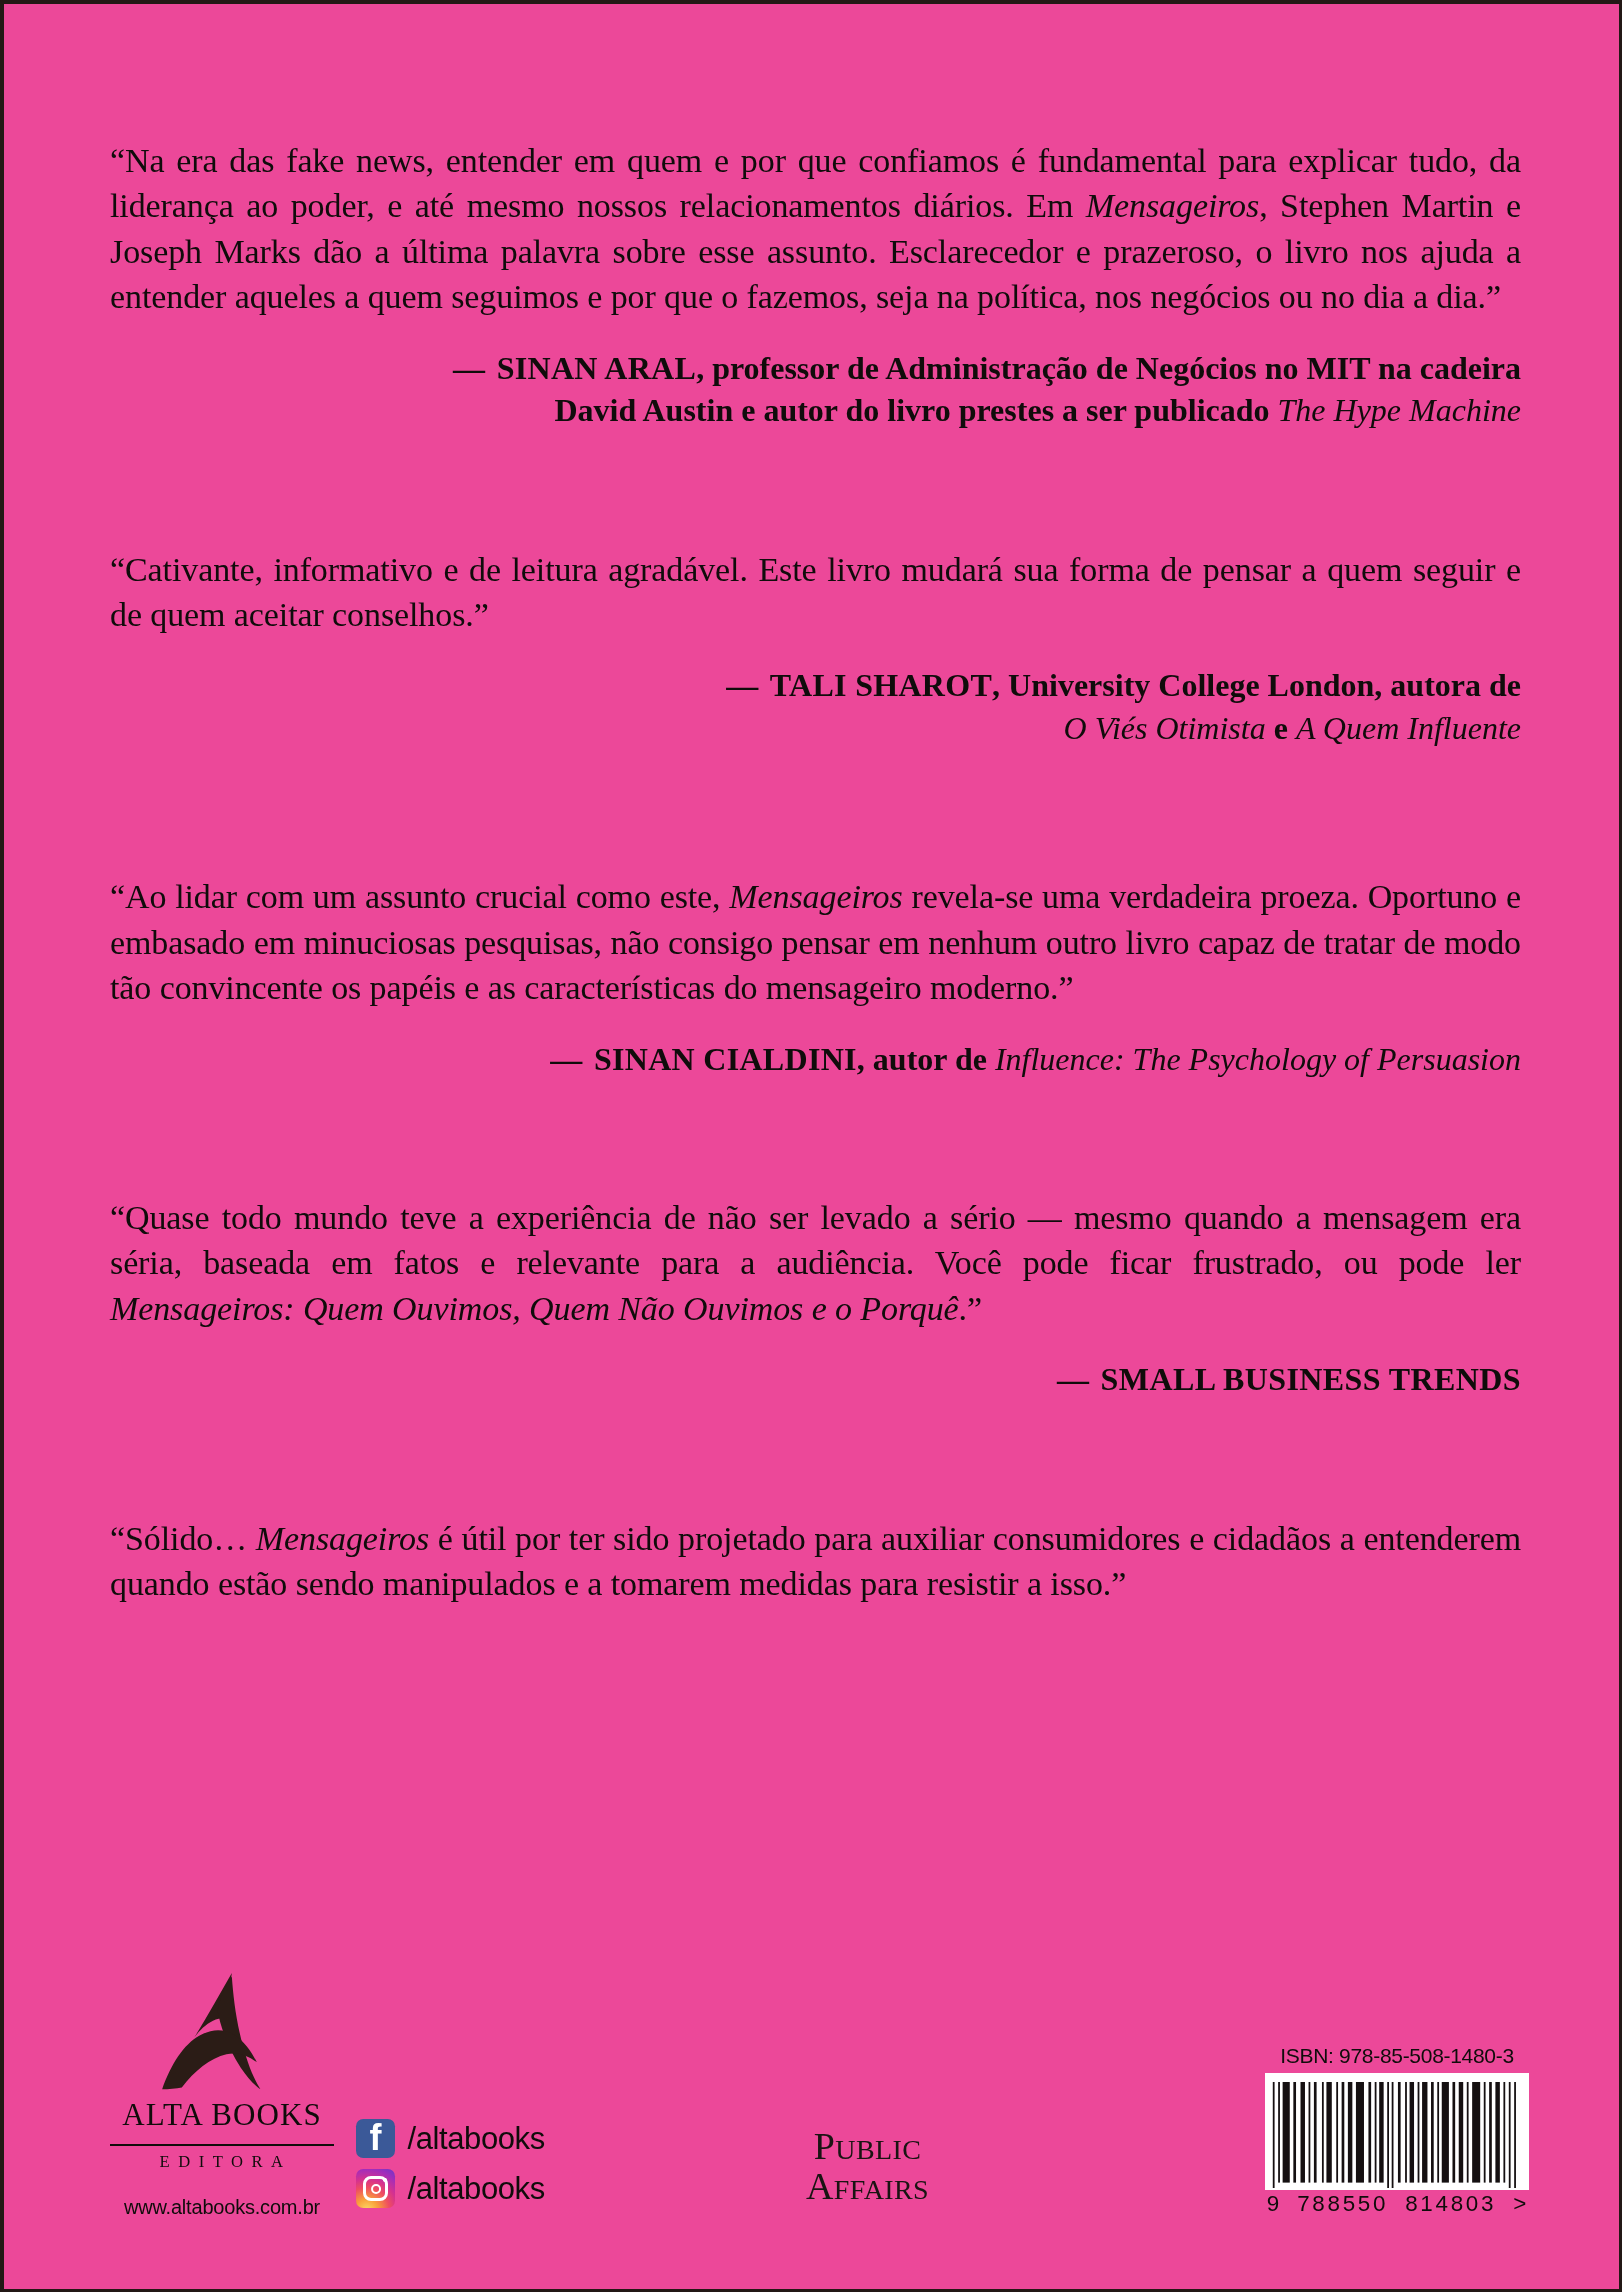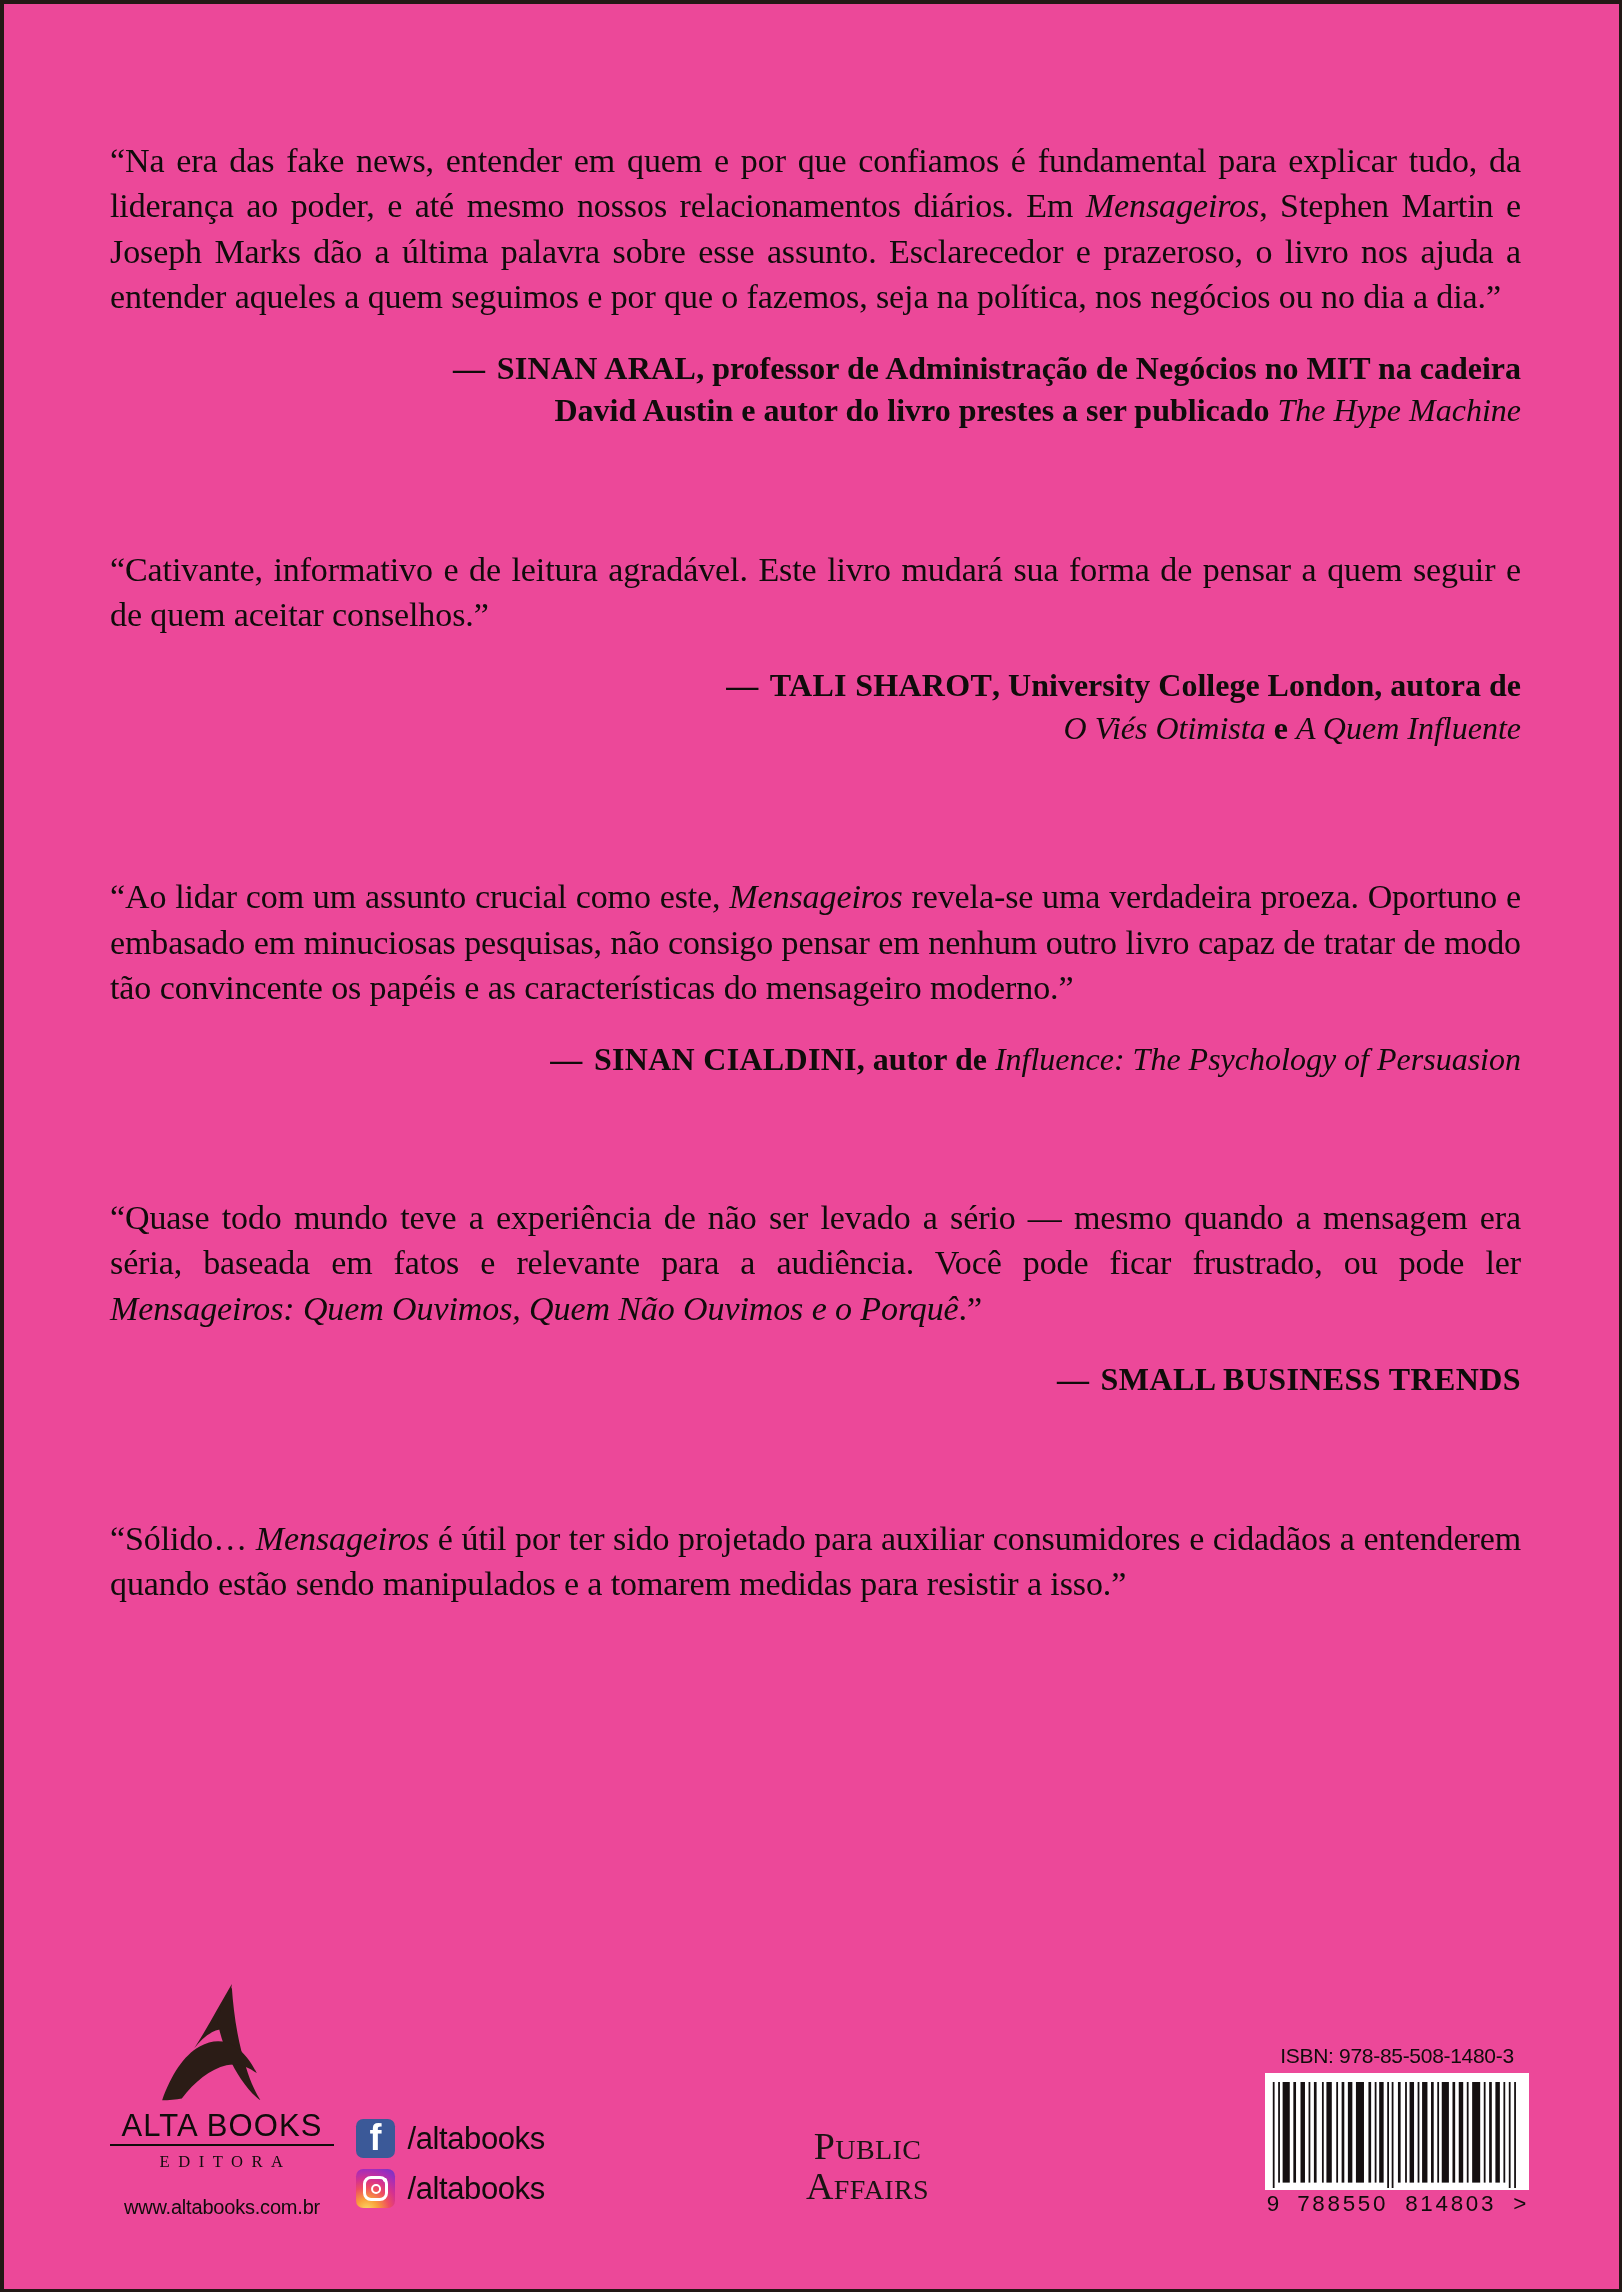--- a/index.html
+++ b/index.html
@@ -88,25 +88,25 @@
     width: 224px;
     text-align: center;
   }
   .alta-mark {
     width: 134px;
     height: 122px;
     margin: 0 auto 5.4px auto;
     display: block;
   }
   .alta-name {
-    font-family: Liberation Sans, sans-serif;
+    font-family: Liberation Serif, serif;
     font-size: 31px;
     letter-spacing: 1.1px;
     line-height: 1;
-    padding-bottom: 3px;
+    padding-bottom: 14px;
     border-bottom: 2.2px solid #100c0b;
     display: block;
     white-space: nowrap;
   }
   .alta-sub {
     font-family: "Liberation Serif", "DejaVu Serif", serif;
     font-size: 16.6px;
     letter-spacing: 8.5px;
     margin-top: 6.3px;
     margin-left: 7.2px;

